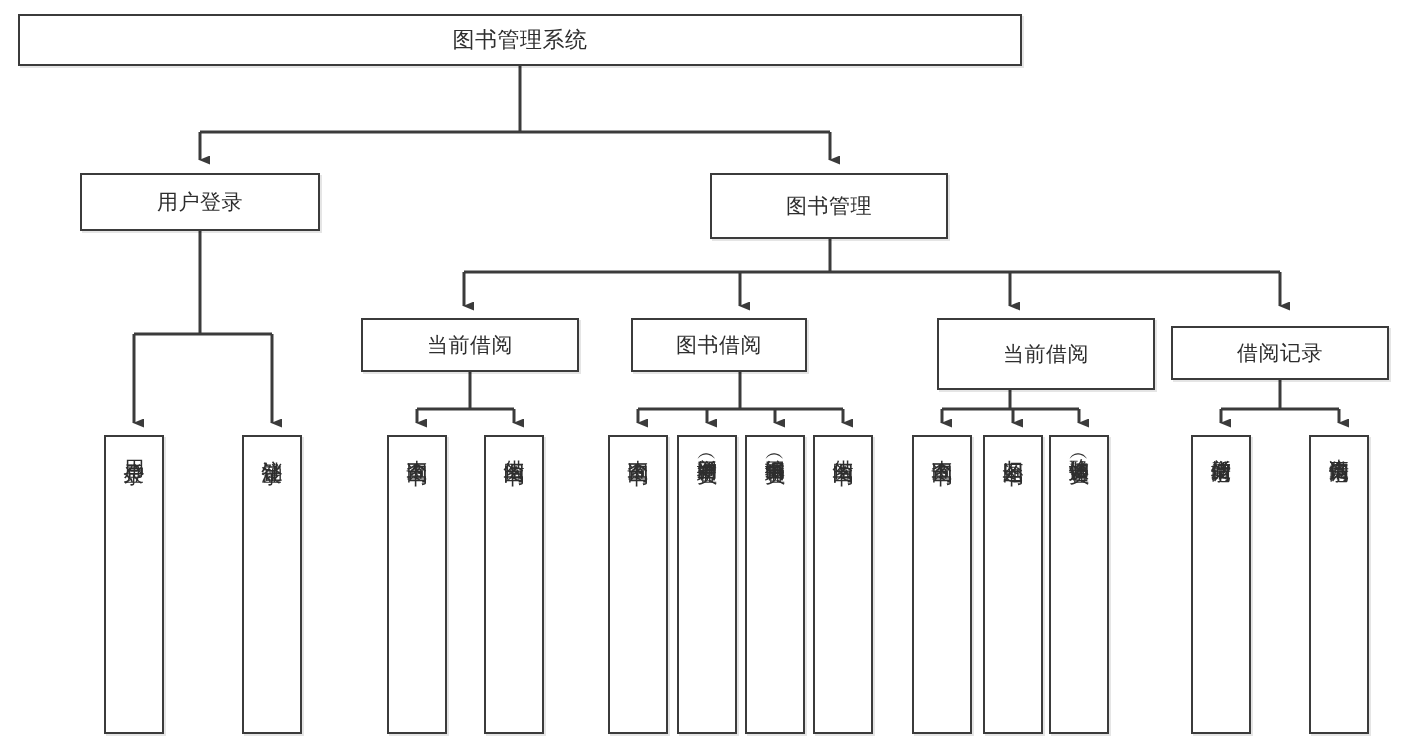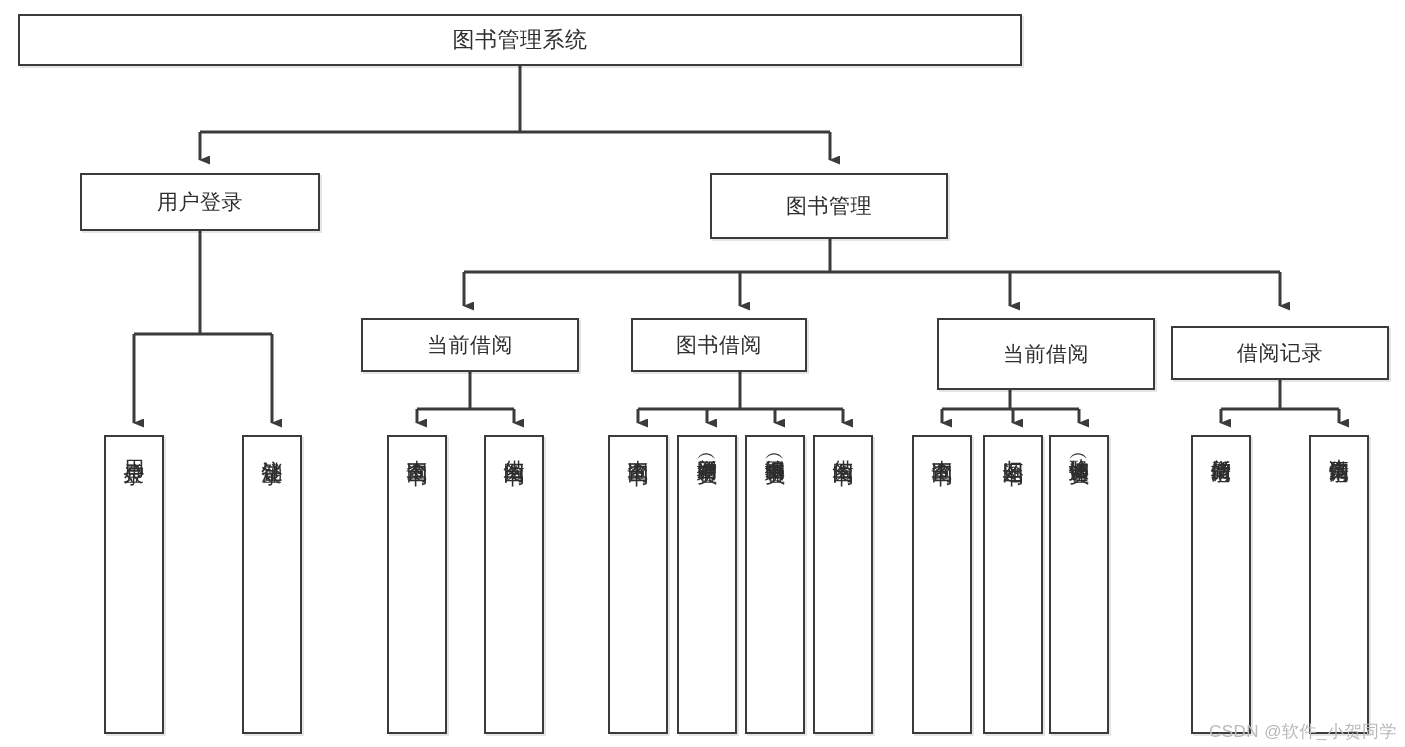--- a/index.html
+++ b/index.html
@@ -189,15 +189,14 @@
     <span class="node-label">确认归还（管理员）</span>
   </div>
 
   <div class="node vertical tall-label" style="left:1191px; top:435px; width:60px; height:299px;">
     <span class="node-label">新增借阅记录</span>
   </div>
   <div class="node vertical tall-label" style="left:1309px; top:435px; width:60px; height:299px;">
     <span class="node-label">查询借阅记录</span>
   </div>
 
-  <div class="watermark">CSDN @软件_小贺同学</div>
 
 </div>
 
 </body></html>

